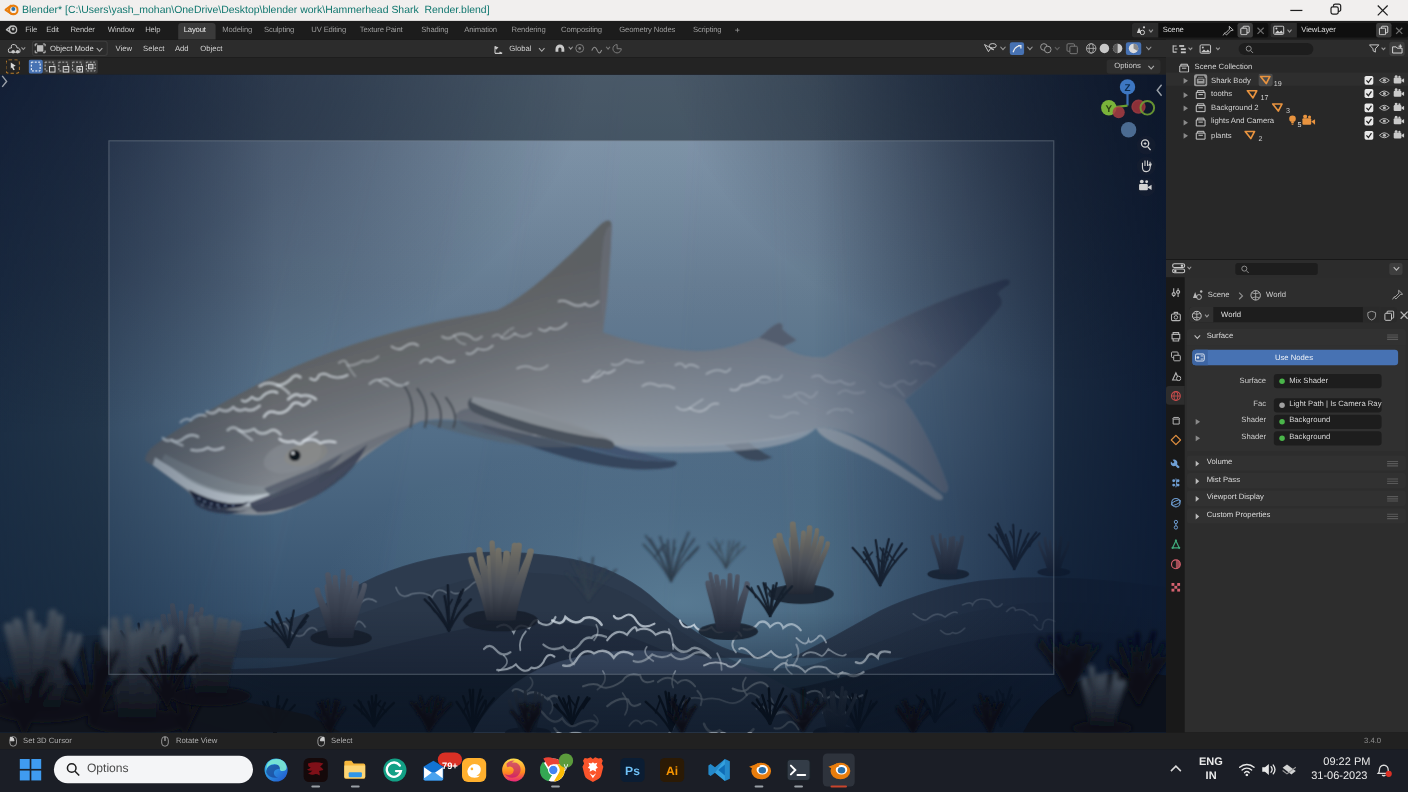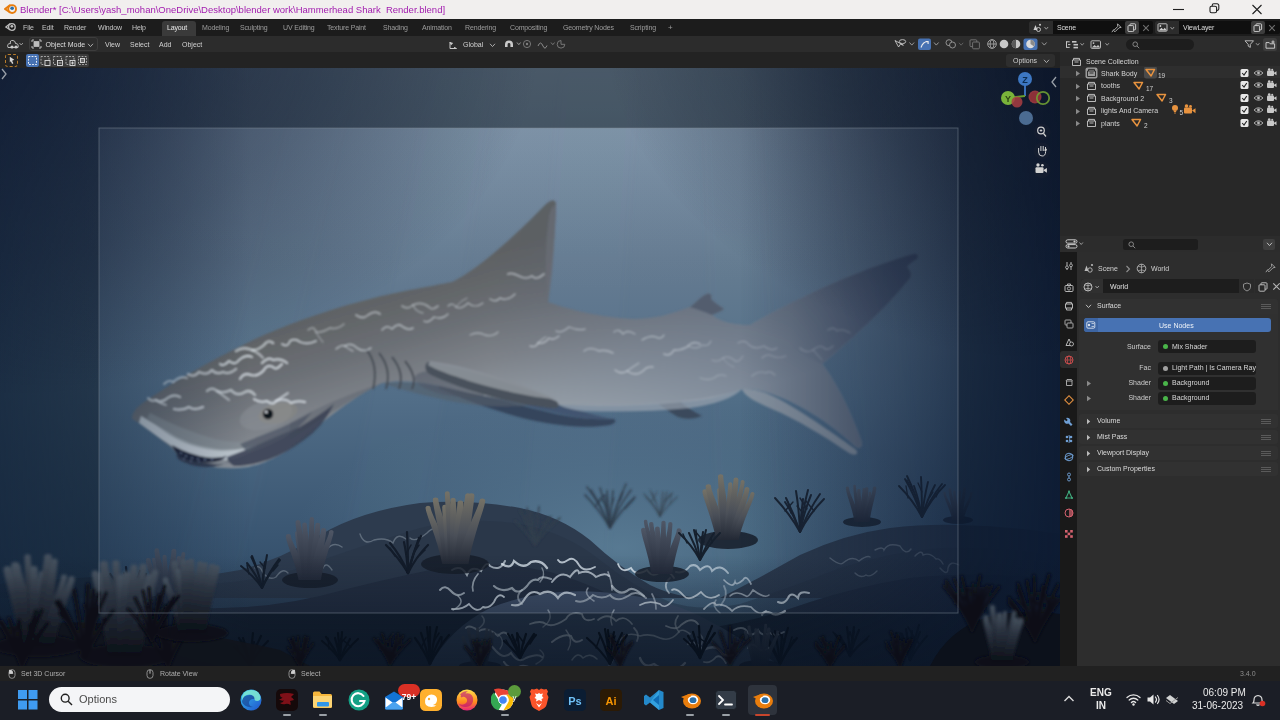--- a/index.html
+++ b/index.html
@@ -1,20 +1,20 @@
 <!DOCTYPE html>
 <html><head>
 <meta charset="utf-8">
 <style>
   * { margin:0; padding:0; box-sizing:border-box; }
   html,body { width:1280px; height:720px; overflow:hidden; background:#000; }
   body { font-family:"Liberation Sans", sans-serif; position:relative; }
   .abs { position:absolute; }
   .t { position:absolute; white-space:nowrap; }
-  #titlebar { left:0; top:0; width:1280px; height:34px; background:#f1efee; color:#a21caf; }
+  #titlebar { left:0; top:0; width:1280px; height:34px; background:#f1efee; color:#0f766e; }
   #topbar { left:0; top:19px; width:1280px; height:17px; background:#1c1c1c; color:#c5c5c5; font-size:7px; letter-spacing:-0.15px; }
   .tab { color:#9d9d9d; }
   #vphead { left:0; top:36px; width:1060px; height:16px; background:#2c2c2c; color:#d2d2d2; font-size:7px; }
   #toolstrip { left:0; top:52px; width:1060px; height:16px; background:#232323; }
   #outliner { left:1060px; top:36px; width:220px; height:200px; background:#282828; color:#cfcfcf; font-size:7px; }
   #props { left:1060px; top:236px; width:220px; height:430px; background:#2d2d2d; color:#cfcfcf; font-size:7px; }
   #statusbar { left:0; top:666px; width:1280px; height:15px; background:#212121; color:#aeaeae; font-size:7px; }
   #taskbar { left:0; top:681px; width:1280px; height:39px; background:#1b1e26; color:#eaeaea; }
   svg.abs { display:block; }
 </style>
@@ -1538,20 +1538,20 @@
   <circle cx="7.5" cy="11.5" r="1.2" fill="#e6e6e6"></circle>
     </svg>
     <svg class="abs" style="left:1146px;top:12px" width="15" height="13" viewBox="0 0 15 13">
   <path d="M1.5 4.5 h2.5 l3.5-3 v10 l-3.5-3 h-2.5 z" fill="#e6e6e6"></path>
   <path d="M9.5 4 a4 4 0 0 1 0 5 M11.5 2.5 a6.5 6.5 0 0 1 0 8" fill="none" stroke="#e6e6e6" stroke-width="1.2" stroke-linecap="round"></path>
     </svg>
     <svg class="abs" style="left:1164px;top:12px" width="16" height="13" viewBox="0 0 16 13">
   <path d="M2 5 l4-3 8 6 -4 3 z" fill="#e6e6e6" opacity="0.9"></path>
       <path d="M2 7.5 l4 3 8-6" fill="none" stroke="#9a9a9a" stroke-width="1"></path>
     </svg>
-    <span class="t" style="left:1203px;top:5.5px;font-size:10px">06:09 PM</span>
+    <span class="t" style="left:1203px;top:5.5px;font-size:10px">09:22 PM</span>
     <span class="t" style="left:1192px;top:19px;font-size:10px">31-06-2023</span>
     <svg class="abs" style="left:1250px;top:11px" width="16" height="15" viewBox="0 0 16 15">
   <path d="M3 11 q1-1 1-3 q0-4 4-4.5 q4 0.5 4 4.5 q0 2 1 3 z" fill="none" stroke="#dcdcdc" stroke-width="1.2"></path>
   <path d="M6.5 12.5 q1.5 1.5 3 0" fill="none" stroke="#dcdcdc" stroke-width="1.2"></path>
   <circle cx="12.5" cy="11.5" r="2.8" fill="#d93025"></circle>
     </svg>
   </div>
 
 </body></html>

